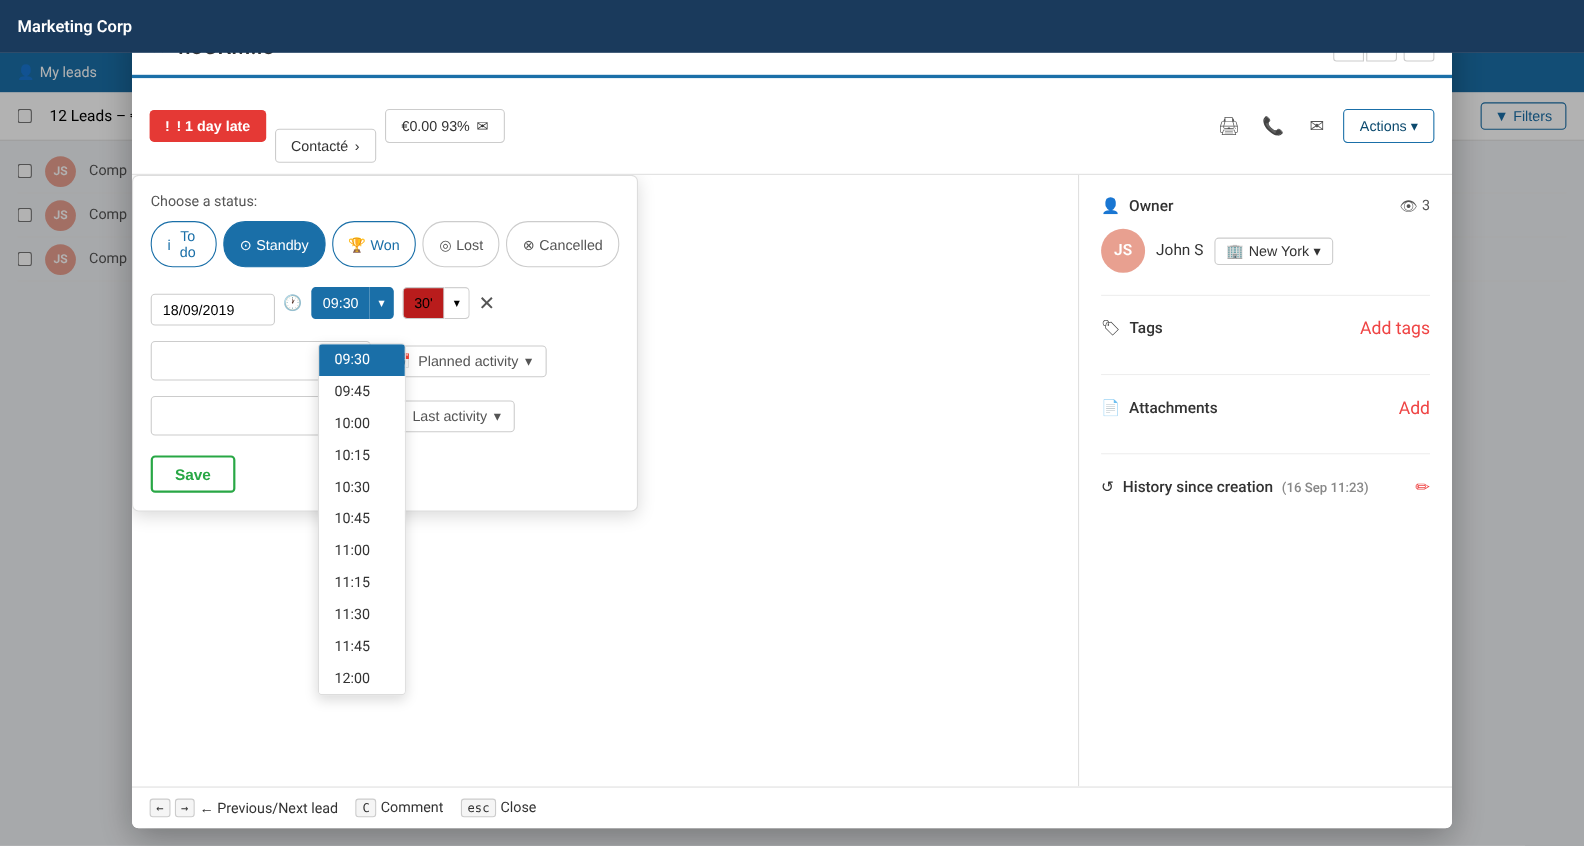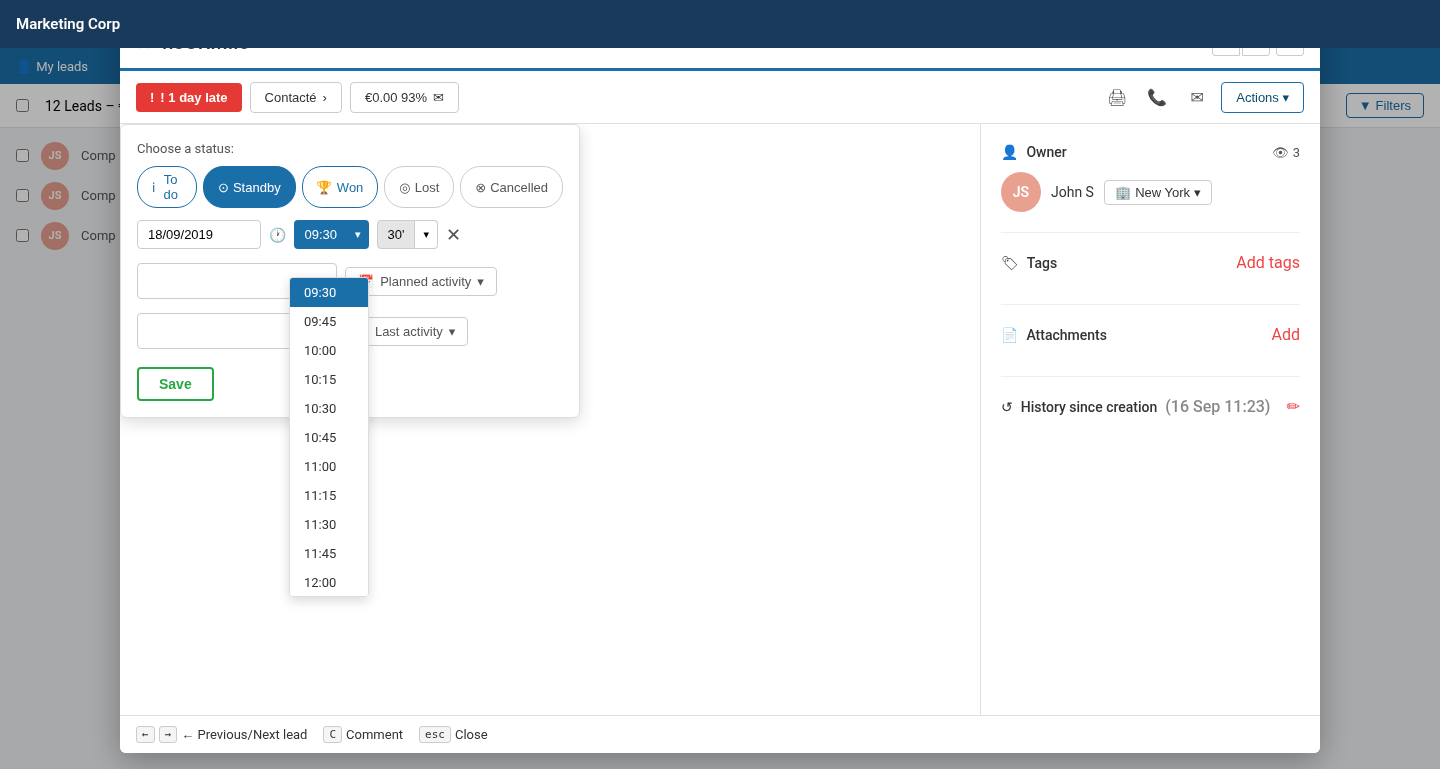--- a/index.html
+++ b/index.html
@@ -210,20 +210,21 @@
       background: white;
       border: 1px solid #ccc;
       border-radius: 4px;
       padding: 7px 14px;
       font-size: 13px;
       cursor: pointer;
       display: flex;
       align-items: center;
       gap: 6px;
       color: #333;
+      margin-top: 36px;
     }
     .btn-euro {
       background: white;
       border: 1px solid #ccc;
       border-radius: 4px;
       padding: 7px 14px;
       font-size: 13px;
       cursor: pointer;
       display: flex;
       align-items: center;
@@ -332,21 +333,22 @@
       display: flex;
       align-items: center;
       gap: 8px;
       margin-bottom: 14px;
     }
     .date-input {
       border: 1px solid #ccc;
       border-radius: 4px;
       padding: 6px 10px;
       font-size: 13px;
-      width: 124px;
+      width: 113px;
+      margin-top: 12px;
     }
     .time-dropdown-btn {
       background: #1a6fa8;
       color: white;
       border: none;
       border-radius: 4px 0 0 4px;
       padding: 7px 10px;
       font-size: 13px;
       cursor: pointer;
       display: flex;
@@ -357,21 +359,21 @@
       background: #1a6fa8;
       color: white;
       border: none;
       border-radius: 0 4px 4px 0;
       padding: 7px 8px;
       font-size: 11px;
       cursor: pointer;
     }
     .time-btn-group { display: flex; }
     .duration-dropdown-btn {
-      background: #e5e5e5;
+      background: #b91c1c;
       border: 1px solid #ccc;
       border-radius: 4px 0 0 4px;
       padding: 6px 10px;
       font-size: 13px;
       cursor: pointer;
       display: flex;
       align-items: center;
       gap: 4px;
     }
     .duration-dropdown-caret {
@@ -815,21 +817,21 @@
           </div>
           <a class="sidebar-section-action">Add</a>
         </div>
       </div>
 
       <div class="sidebar-section">
         <div class="sidebar-section-header">
           <div class="sidebar-section-title">
             <span>↺</span>
             <span>History since creation</span>
-            <span style="color:#888;font-size:16px;">(16 Sep 11:23)</span>
+            <span style="color:#888;font-size:12px;">(16 Sep 11:23)</span>
           </div>
           <a class="sidebar-section-action">✏</a>
         </div>
       </div>
 
     </div>
   </div>
 
   <div class="modal-footer">
     <div class="footer-shortcut">

